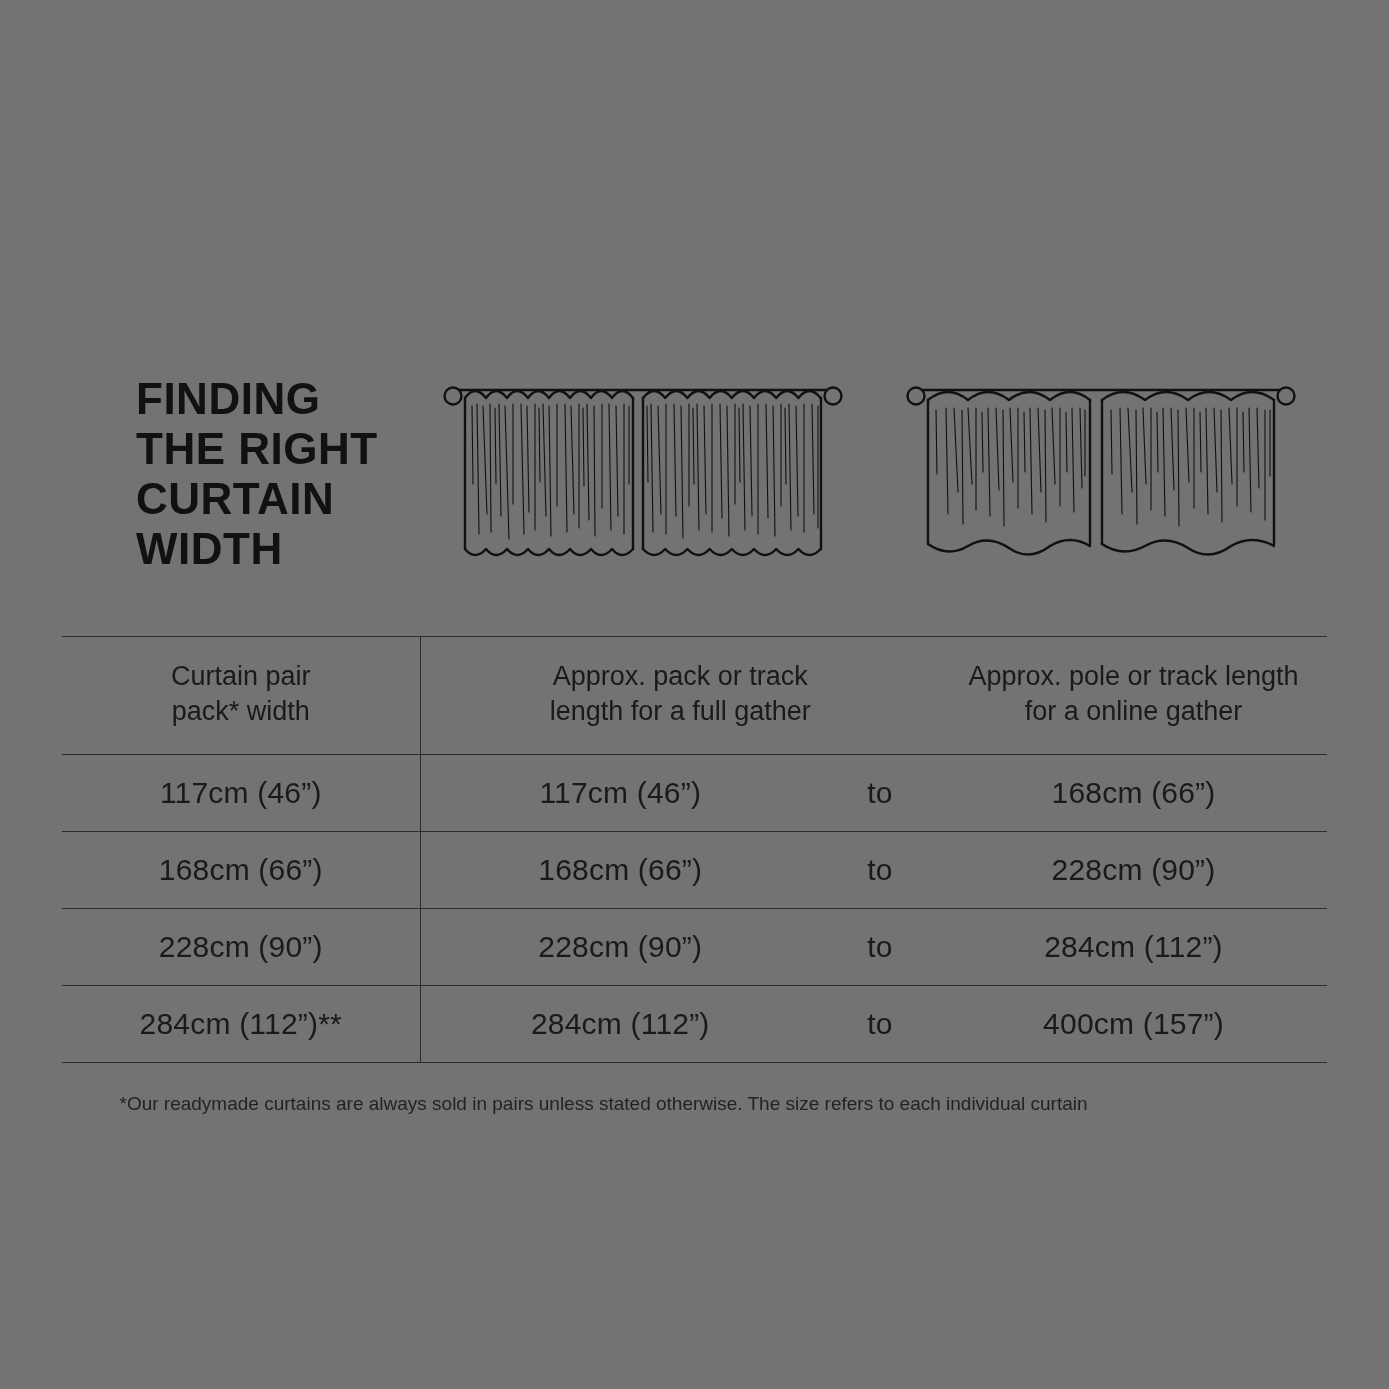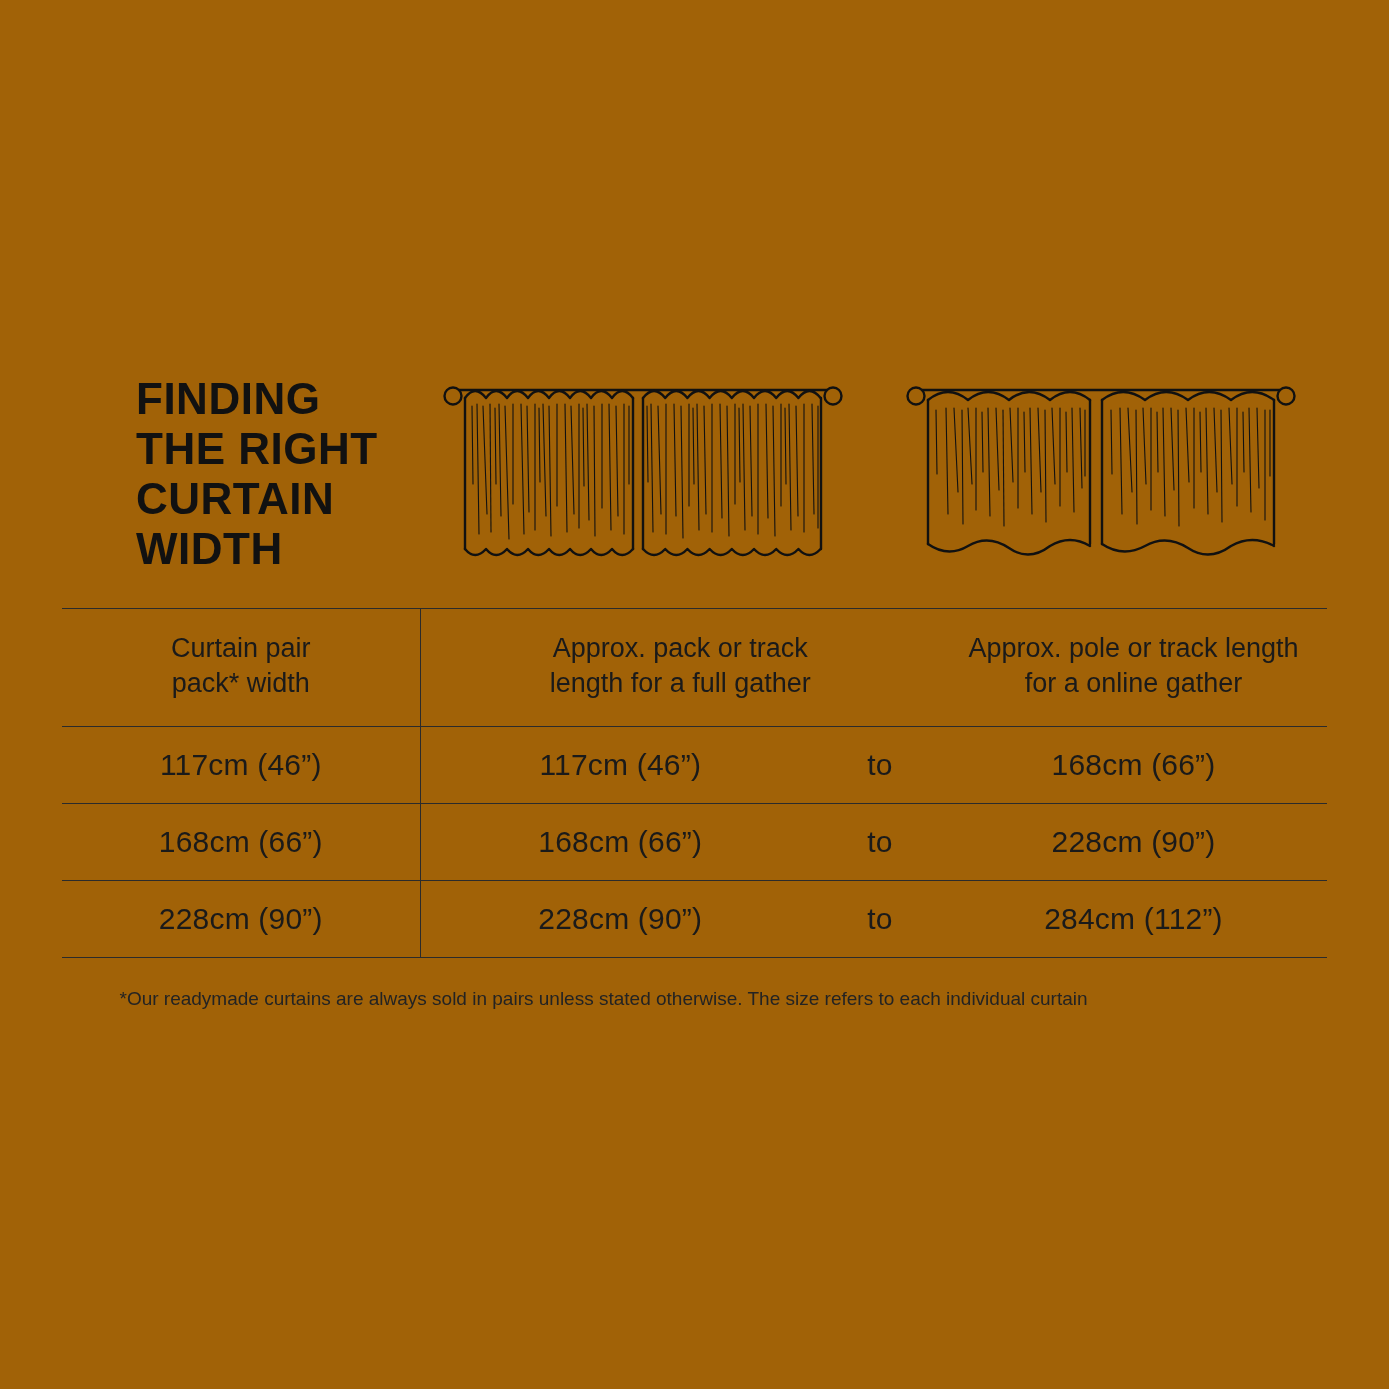--- a/index.html
+++ b/index.html
@@ -14,21 +14,21 @@
     color: #1a1a1a;
     position: relative;
     overflow: hidden;
   }
   .sheet {
     position: absolute;
     left: 0;
     top: 0;
     width: 1389px;
     height: 1389px;
-    background: #a16207;
+    background: #737373;
   }
   .content {
     position: absolute;
     left: 62px;
     top: 360px;
     width: 1265px;
   }
 
   
   .header-row {
@@ -56,20 +56,21 @@
     justify-content: space-around;
     padding-top: 4px;
   }
   .illo { display: block; }
 
   
   table.size-table {
     width: 1265px;
     border-collapse: collapse;
     table-layout: fixed;
+    margin-top: 28px;
   }
   table.size-table th,
   table.size-table td {
     border-top: 1px solid #2b2b2b;
     text-align: center;
     vertical-align: middle;
     font-weight: normal;
     color: #1a1a1a;
   }
   table.size-table thead th {
@@ -296,20 +297,26 @@
           <td>168cm (66”)</td>
           <td class="to-cell">to</td>
           <td>228cm (90”)</td>
         </tr>
         <tr>
           <td>228cm (90”)</td>
           <td>228cm (90”)</td>
           <td class="to-cell">to</td>
           <td>284cm (112”)</td>
         </tr>
+        <tr>
+          <td>284cm (112”)**</td>
+          <td>284cm (112”)</td>
+          <td class="to-cell">to</td>
+          <td>400cm (157”)</td>
+        </tr>
       </tbody>
     </table>
 
     <div class="footnote">
       <div>*Our readymade curtains are always sold in pairs unless stated otherwise. The size refers to each individual curtain</div>
     </div>
 
   </div>
 </div>
 

